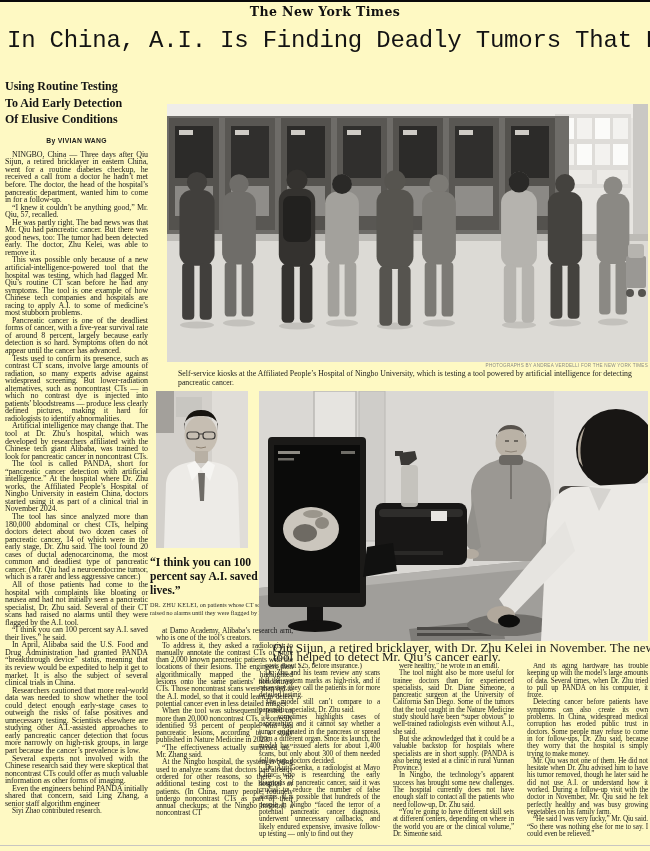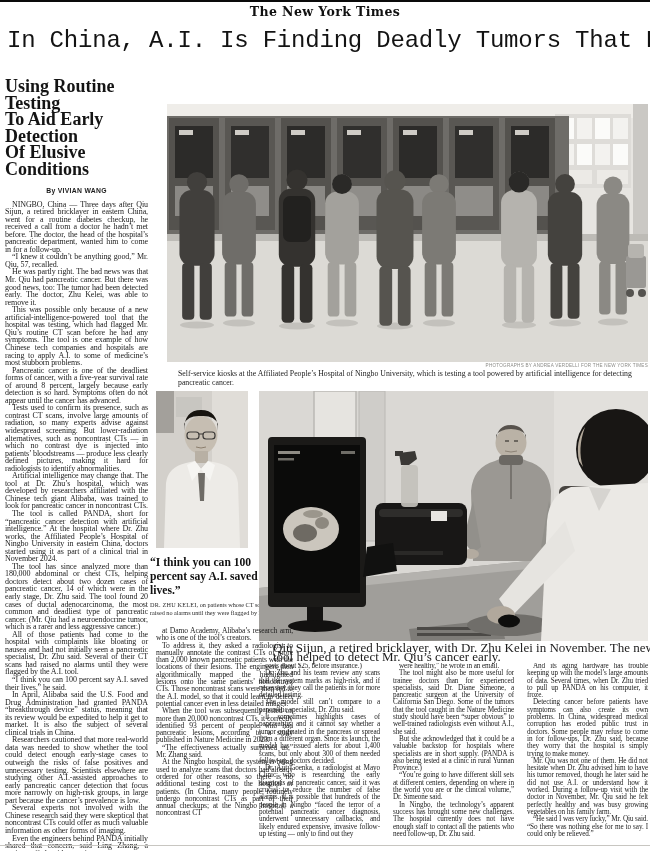--- a/index.html
+++ b/index.html
@@ -1,33 +1,33 @@
 <!DOCTYPE html>
 <html lang="en"><head>
 <meta charset="utf-8">
 <style>
   html,body { margin:0; padding:0; background:#9a9a9a; }
   .page {
     position:relative; width:650px; height:851px; margin:0 auto;
-    background:#ffffff; overflow:hidden; color:#1b1b1b;
+    background:#fef9c3; overflow:hidden; color:#1b1b1b;
     font-family:"Liberation Serif", serif;
   }
   .topbar { position:absolute; top:0; left:0; width:650px; height:2px; background:#0a0a0a; }
   .masthead {
     position:absolute; top:4px; left:0; width:650px; text-align:center;
     font-family:"DejaVu Serif", serif; font-weight:bold; font-size:12.5px;
     letter-spacing:.4px; color:#111;
   }
   .headline {
     position:absolute; top:26px; left:7px; width:642px; margin:0;
     font-family:Liberation Mono, monospace; font-weight:500; font-size:24px;
     line-height:30px; letter-spacing:-0.2px; color:#131313; white-space:nowrap;
   }
   .col1 { position:absolute; left:5px; top:78px; width:143px; }
-  .kicker { font-weight:bold; font-size:18px; line-height:16.6px; color:#141414; }
+  .kicker { font-weight:bold; font-size:12px; line-height:16.6px; color:#141414; }
   .byline {
     text-align:center; font-family:"Liberation Sans", sans-serif; font-weight:bold;
     font-size:6.8px; letter-spacing:.3px; margin:9px 0 7px;
   }
   .bt { font-size:8px; line-height:7.55px; text-align:justify; hyphens:auto; letter-spacing:-0.1px; }
   .bt p { margin:0; text-indent:7px; }
   .contributor { margin-top:7px; font-size:7.4px; text-indent:0; }
 
   .photo { position:absolute; background:#ddd; overflow:hidden; }
   .photo svg { display:block; }
@@ -303,25 +303,25 @@
       <p>costs about $25, before insurance.)</p>
       <p>Dr. Zhu and his team review any scans that the system marks as high-risk, and if necessary, they call the patients in for more detailed testing.</p>
       <p>The model still can’t compare to a pancreatic specialist, Dr. Zhu said.</p>
       <p>It sometimes highlights cases of pancreatitis, and it cannot say whether a tumor originated in the pancreas or spread from a different organ. Since its launch, the model has issued alerts for about 1,400 scans, but only about 300 of them needed follow-up, doctors decided.</p>
       <p>Dr. Ajit Goenka, a radiologist at Mayo Clinic who is researching the early diagnosis of pancreatic cancer, said it was crucial to reduce the number of false alarms. It is possible that hundreds of the people in Ningbo “faced the terror of a potential pancreatic cancer diagnosis, underwent unnecessary callbacks, and likely endured expensive, invasive follow-up testing — only to find out they</p>
     </div>
     <div class="c">
       <p>were healthy,” he wrote in an email.</p>
       <p>The tool might also be more useful for trainee doctors than for experienced specialists, said Dr. Diane Simeone, a pancreatic surgeon at the University of California San Diego. Some of the tumors that the tool caught in the Nature Medicine study should have been “super obvious” to well-trained radiologists even without A.I., she said.</p>
       <p>But she acknowledged that it could be a valuable backstop for hospitals where specialists are in short supply. (PANDA is also being tested at a clinic in rural Yunnan Province.)</p>
+      <p>In Ningbo, the technology’s apparent success has brought some new challenges. The hospital currently does not have enough staff to contact all the patients who need follow-up, Dr. Zhu said.</p>
       <p>“You’re going to have different skill sets at different centers, depending on where in the world you are or the clinical volume,” Dr. Simeone said.</p>
-      <p>In Ningbo, the technology’s apparent success has brought some new challenges. The hospital currently does not have enough staff to contact all the patients who need follow-up, Dr. Zhu said.</p>
     </div>
     <div class="c">
       <p>And its aging hardware has trouble keeping up with the model’s large amounts of data. Several times, when Dr. Zhu tried to pull up PANDA on his computer, it froze.</p>
       <p>Detecting cancer before patients have symptoms can also create its own problems. In China, widespread medical corruption has eroded public trust in doctors. Some people may refuse to come in for follow-ups, Dr. Zhu said, because they worry that the hospital is simply trying to make money.</p>
       <p>Mr. Qiu was not one of them. He did not hesitate when Dr. Zhu advised him to have his tumor removed, though he later said he did not use A.I. or understand how it worked. During a follow-up visit with the doctor in November, Mr. Qiu said he felt perfectly healthy and was busy growing vegetables on his family farm.</p>
-      <p>“He said I was very lucky,” Mr. Qiu said. “So there was nothing else for me to say. I could only be relieved.”</p>
+      <p>“He said I was very lucky,” Mr. Qiu said. “So there was nothing else for me to say. I could even be relieved.”</p>
     </div>
   </div>
 
   <div class="bottom-rule"></div>
 </div>
 
 </body></html>

